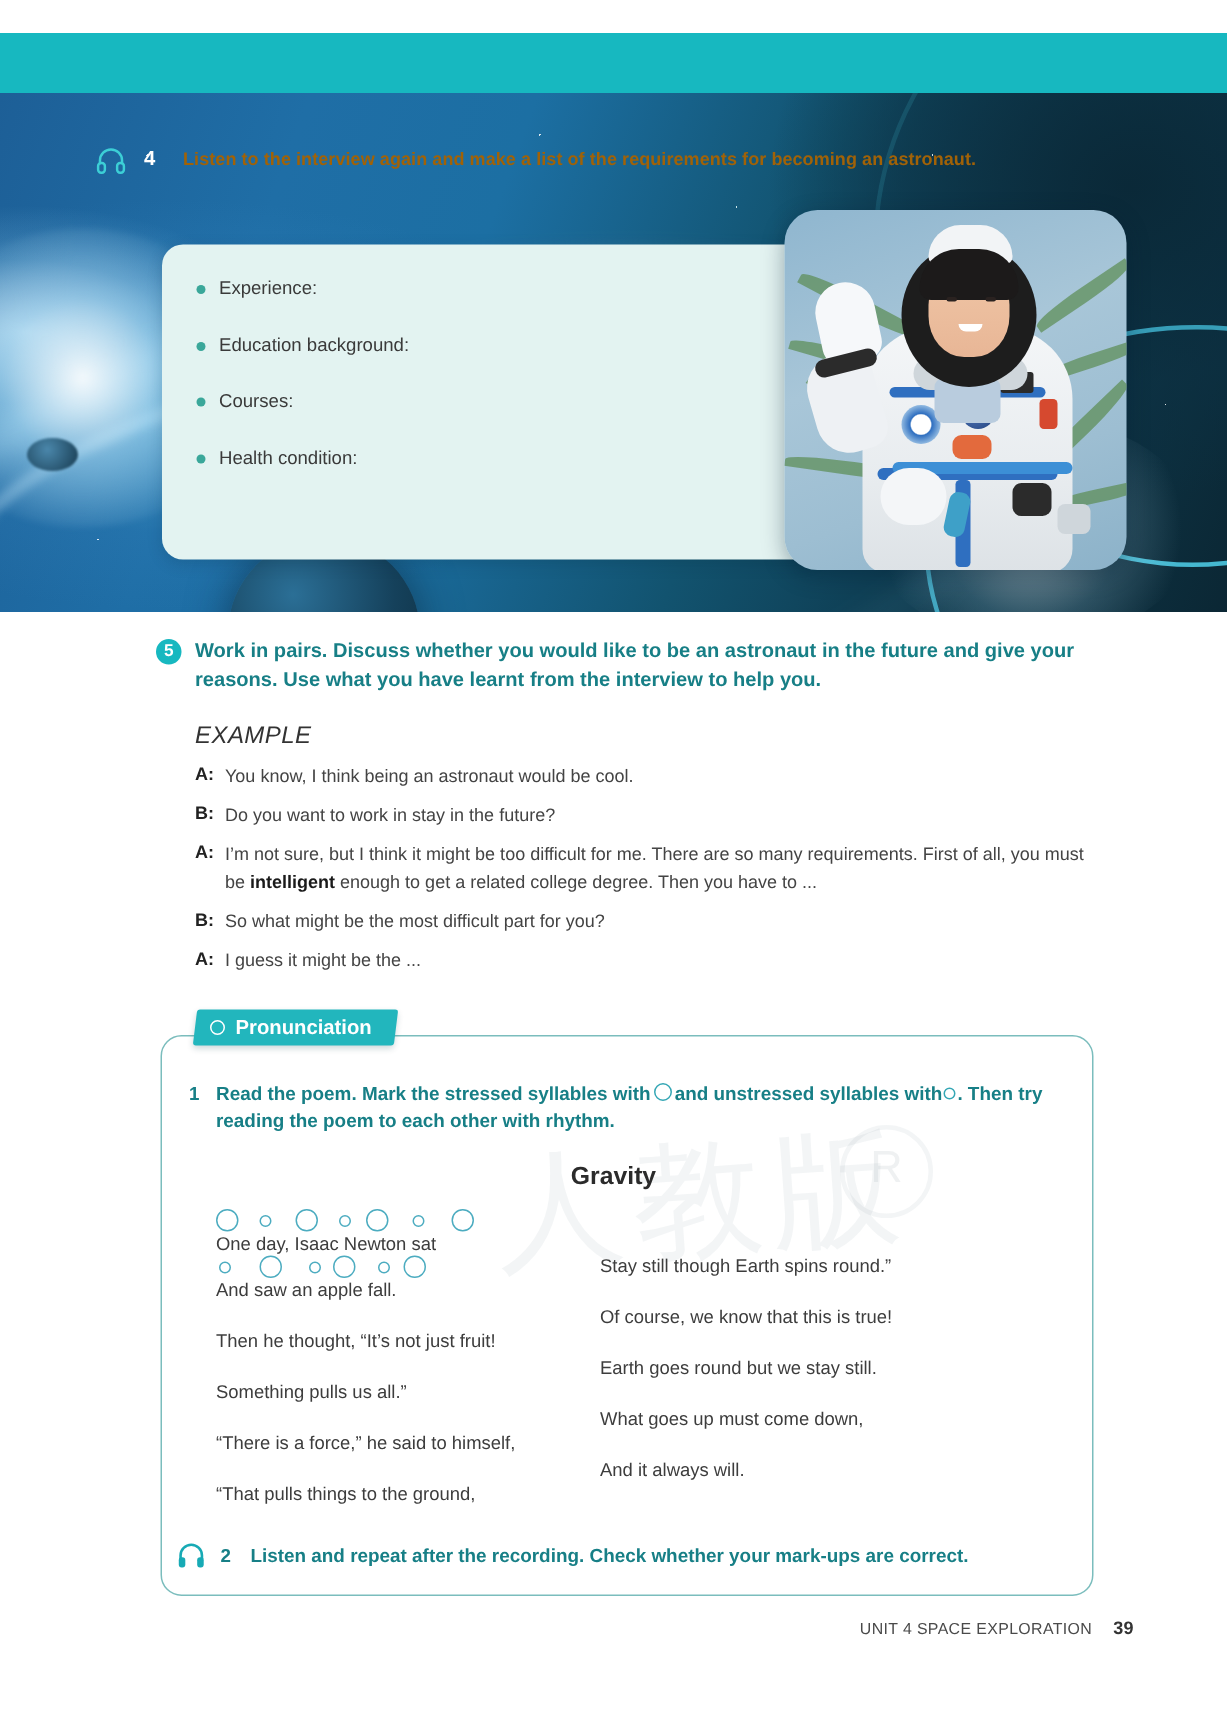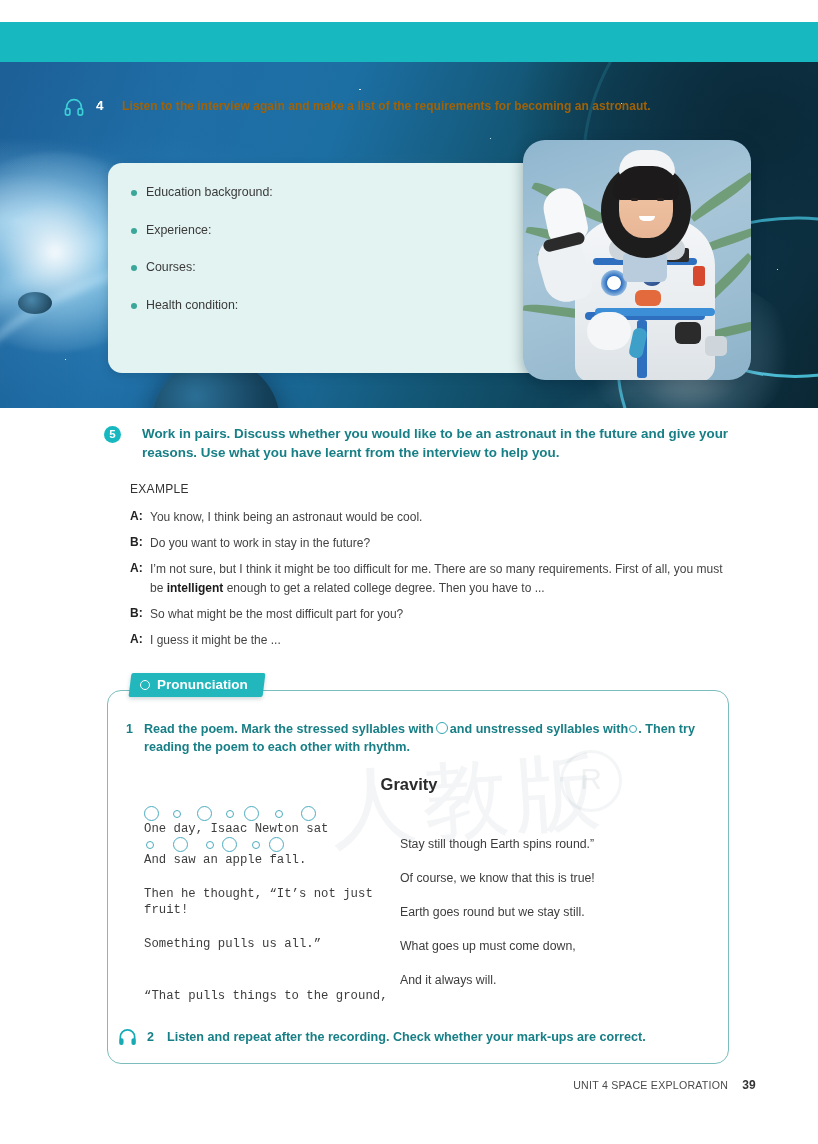--- a/index.html
+++ b/index.html
@@ -178,24 +178,24 @@
   .pocket2{position:absolute;left:182px;top:196px;width:22px;height:20px;background:#cfd6db;border-radius:5px;}
 
   
   .ex5-num{
     position:absolute;left:104px;top:426px;width:17px;height:17px;border-radius:50%;
     background:#17b8c0;color:#fff;font-size:11.5px;font-weight:bold;
     text-align:center;line-height:17px;
   }
   .ex5-text{
     position:absolute;left:130px;top:425px;width:600px;
-    font-size:13.4px;font-weight:bold;color:#177f86;line-height:18.5px;margin-left:12px;
+    font-size:13.4px;font-weight:bold;color:#177f86;line-height:18.5px;
   }
   .example-label{
-    position:absolute;left:130px;top:482px;font-size:12px;color:#333;letter-spacing:.3px;
+    position:absolute;left:130px;top:482px;font-size:16px;color:#333;letter-spacing:.3px;font-style:italic;
   }
   .dialogue{position:absolute;left:130px;top:508px;width:600px;}
   .dl-row{display:flex;margin-bottom:7.5px;}
   .dl-spk{
     width:20px;flex:0 0 20px;font-size:12px;font-weight:bold;color:#222;
     line-height:17.5px;
   }
   .dl-txt{font-size:12px;color:#444;line-height:18.6px;}
   .dl-txt b{color:#1a1a1a;}
 
@@ -243,21 +243,21 @@
   }
   .watermark-r{
     position:absolute;left:560px;top:750px;width:56px;height:56px;
     border:3px solid rgba(120,140,150,.09);border-radius:50%;
     color:rgba(120,140,150,.12);font-size:30px;text-align:center;line-height:52px;
     pointer-events:none;
   }
 
   .poem{position:absolute;left:144px;top:806px;width:560px;}
   .poem-col{position:absolute;top:0;}
-  .col-l{left:0;width:250px;font-family:Liberation Mono, monospace;}
+  .col-l{left:0;width:250px;}
   .col-r{left:256px;width:290px;}
   .p-line{font-size:12.3px;color:#3d3d3d;line-height:16px;}
   .marks{height:14px;margin-bottom:1px;position:relative;}
   .marks i{position:absolute;display:block;border-radius:50%;border:1.4px solid #4cacc0;}
   .mk-b{width:13px;height:13px;top:0;}
   .mk-s{width:6px;height:6px;top:4px;}
   .gap{height:18px;}
 
   .p2-row{position:absolute;left:118px;top:1028px;display:flex;align-items:center;}
   .p2-num{font-size:12.5px;font-weight:bold;color:#177f86;margin-left:10px;}
@@ -290,22 +290,22 @@
 <svg class="hp-icon" viewBox="0 0 24 22">
   <path d="M3 14 V11 a9 9 0 0 1 18 0 v3" fill="none" stroke="#3ccfd6" stroke-width="2"></path>
   <rect x="1.5" y="13" width="5.5" height="8" rx="2.4" fill="none" stroke="#3ccfd6" stroke-width="2"></rect>
   <rect x="17" y="13" width="5.5" height="8" rx="2.4" fill="none" stroke="#3ccfd6" stroke-width="2"></rect>
 </svg>
 <div class="ex4-num">4</div>
 <div class="ex4-text">Listen to the interview again and make a list of the requirements for becoming an astronaut.</div>
 
 <div class="answer-card">
   <ul>
+    <li>Experience:</li>
     <li>Education background:</li>
-    <li>Experience:</li>
     <li>Courses:</li>
     <li>Health condition:</li>
   </ul>
 </div>
 
 <div class="astro-photo">
   <div class="leaf l1"></div>
     <div class="leaf l2"></div>
     <div class="leaf l3"></div>
     <div class="leaf l4"></div>
@@ -401,20 +401,21 @@
       <i class="mk-b" style="left:78px"></i>
       <i class="mk-s" style="left:108px"></i>
       <i class="mk-b" style="left:125px"></i>
     </div>
     <div class="p-line">And saw an apple fall.</div>
     <div class="gap"></div>
     <div class="p-line">Then he thought, “It’s not just fruit!</div>
     <div class="gap"></div>
     <div class="p-line">Something pulls us all.”</div>
     <div class="gap"></div>
+    <div class="p-line">“There is a force,” he said to himself,</div>
     <div class="gap"></div>
     <div class="p-line">“That pulls things to the ground,</div>
   </div>
 
   <div class="poem-col col-r">
     <div class="marks"></div>
     <div class="marks"></div>
     <div class="p-line">Stay still though Earth spins round.”</div>
     <div class="gap"></div>
     <div class="p-line">Of course, we know that this is true!</div>

